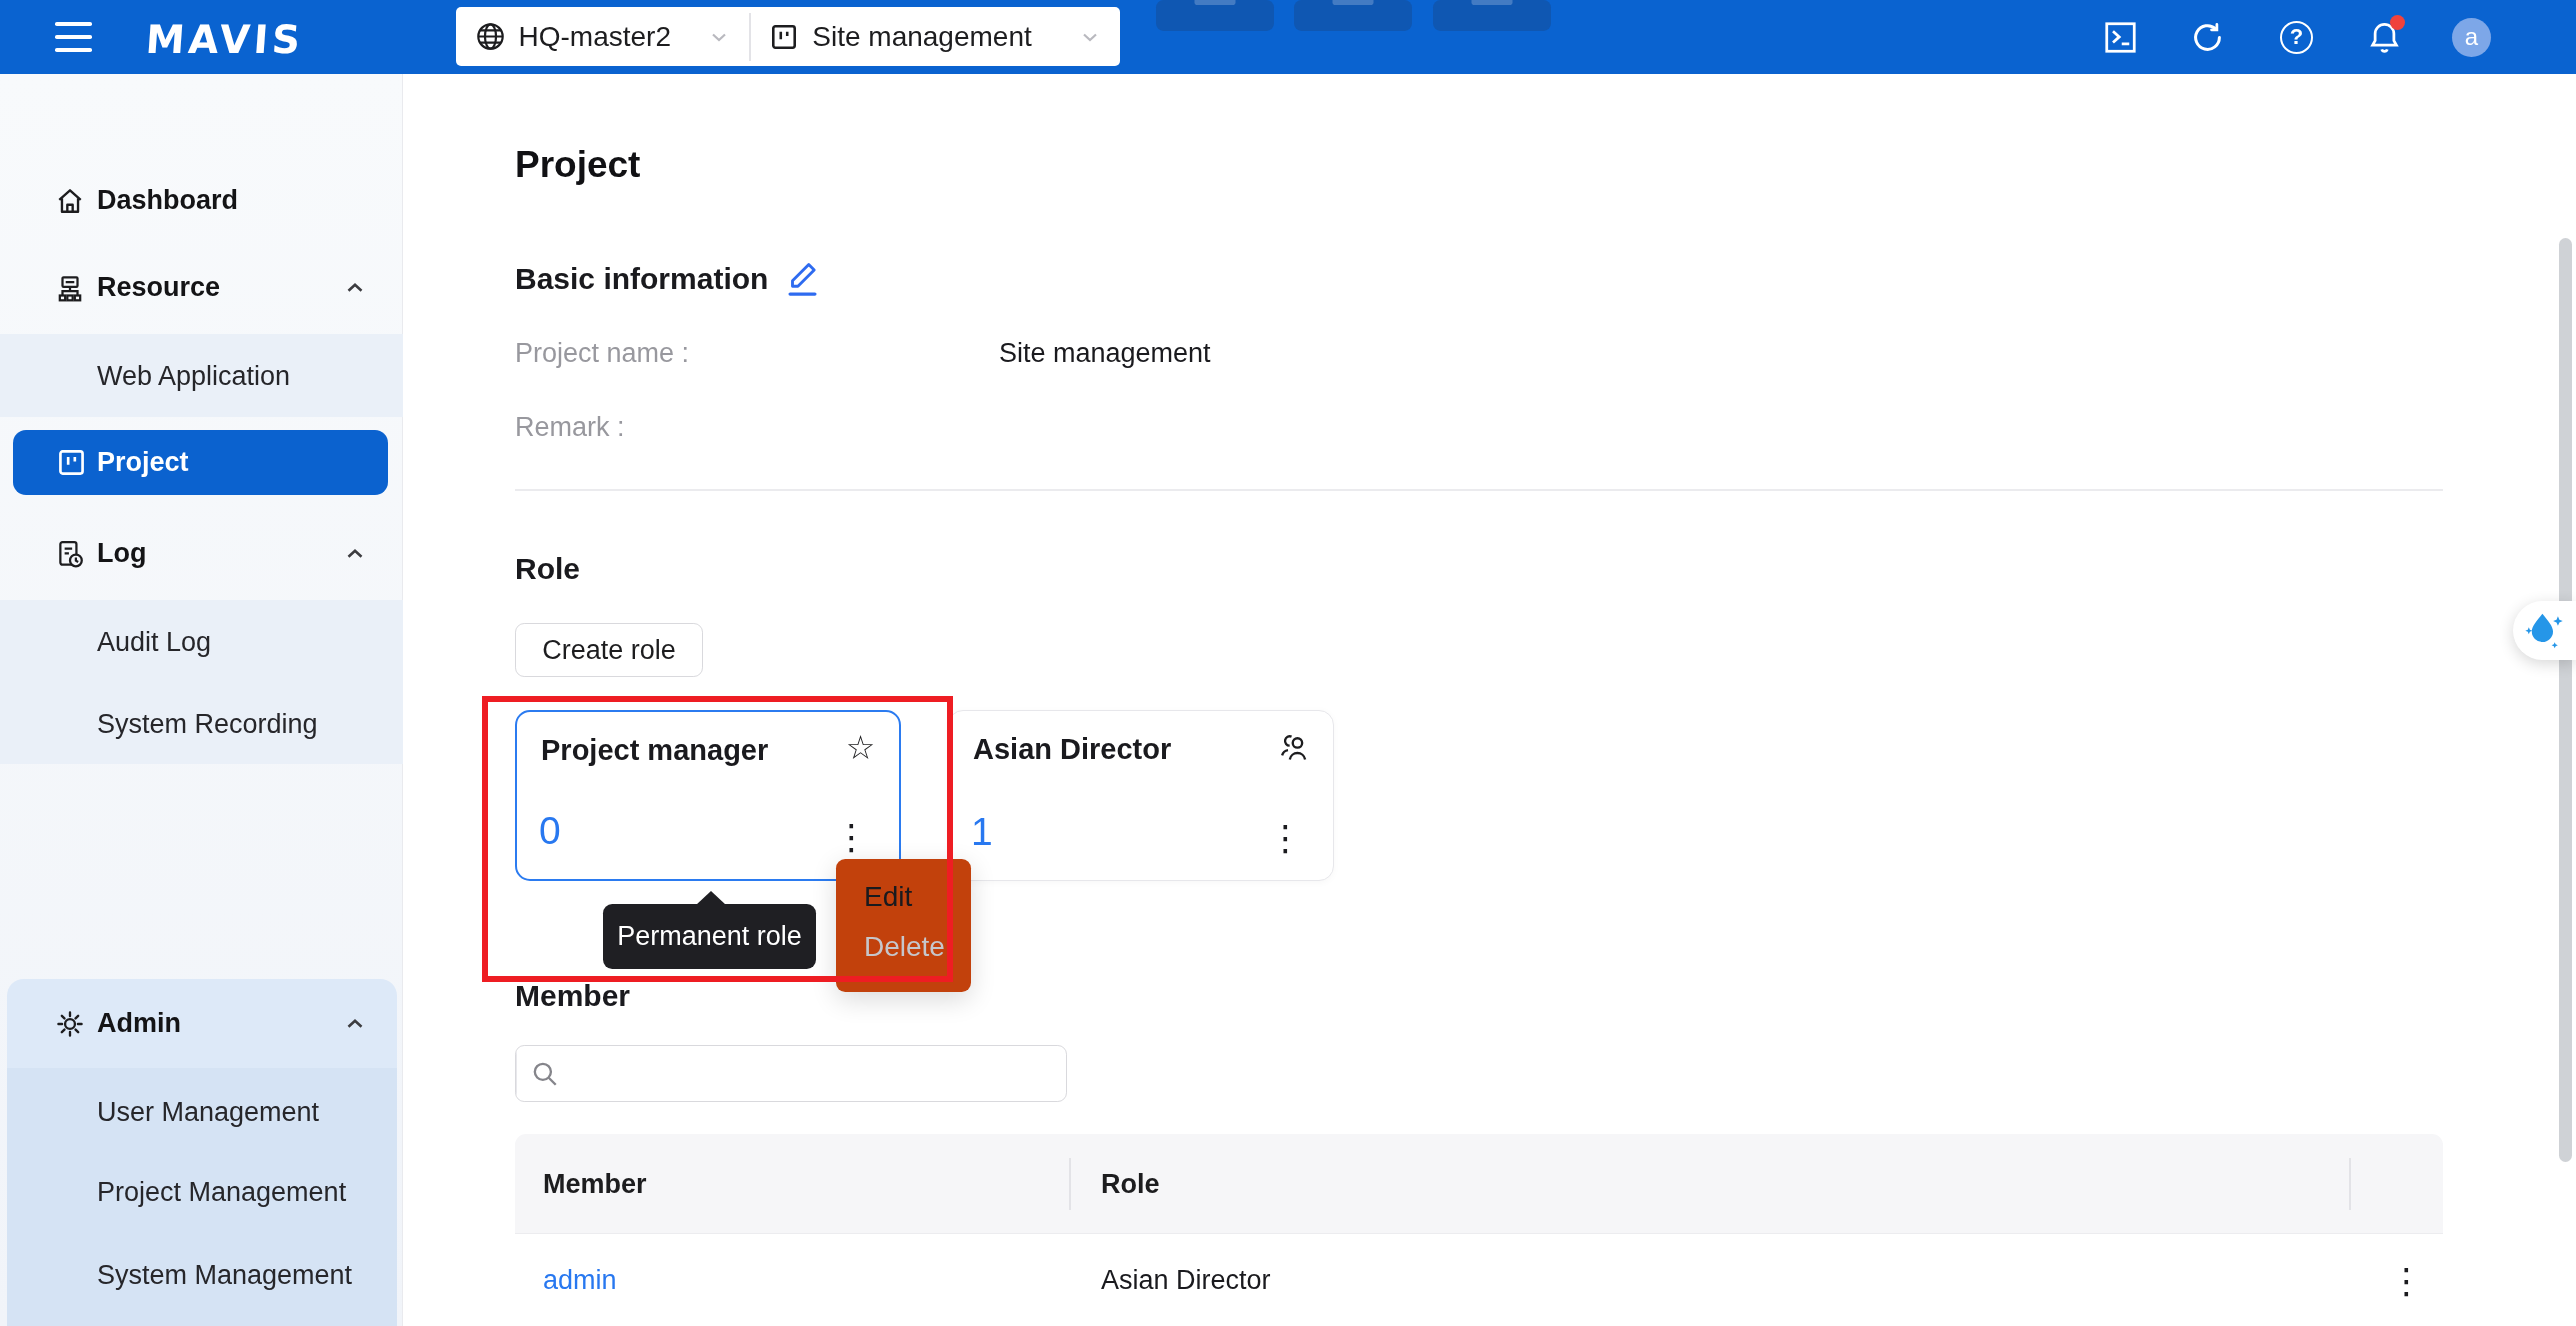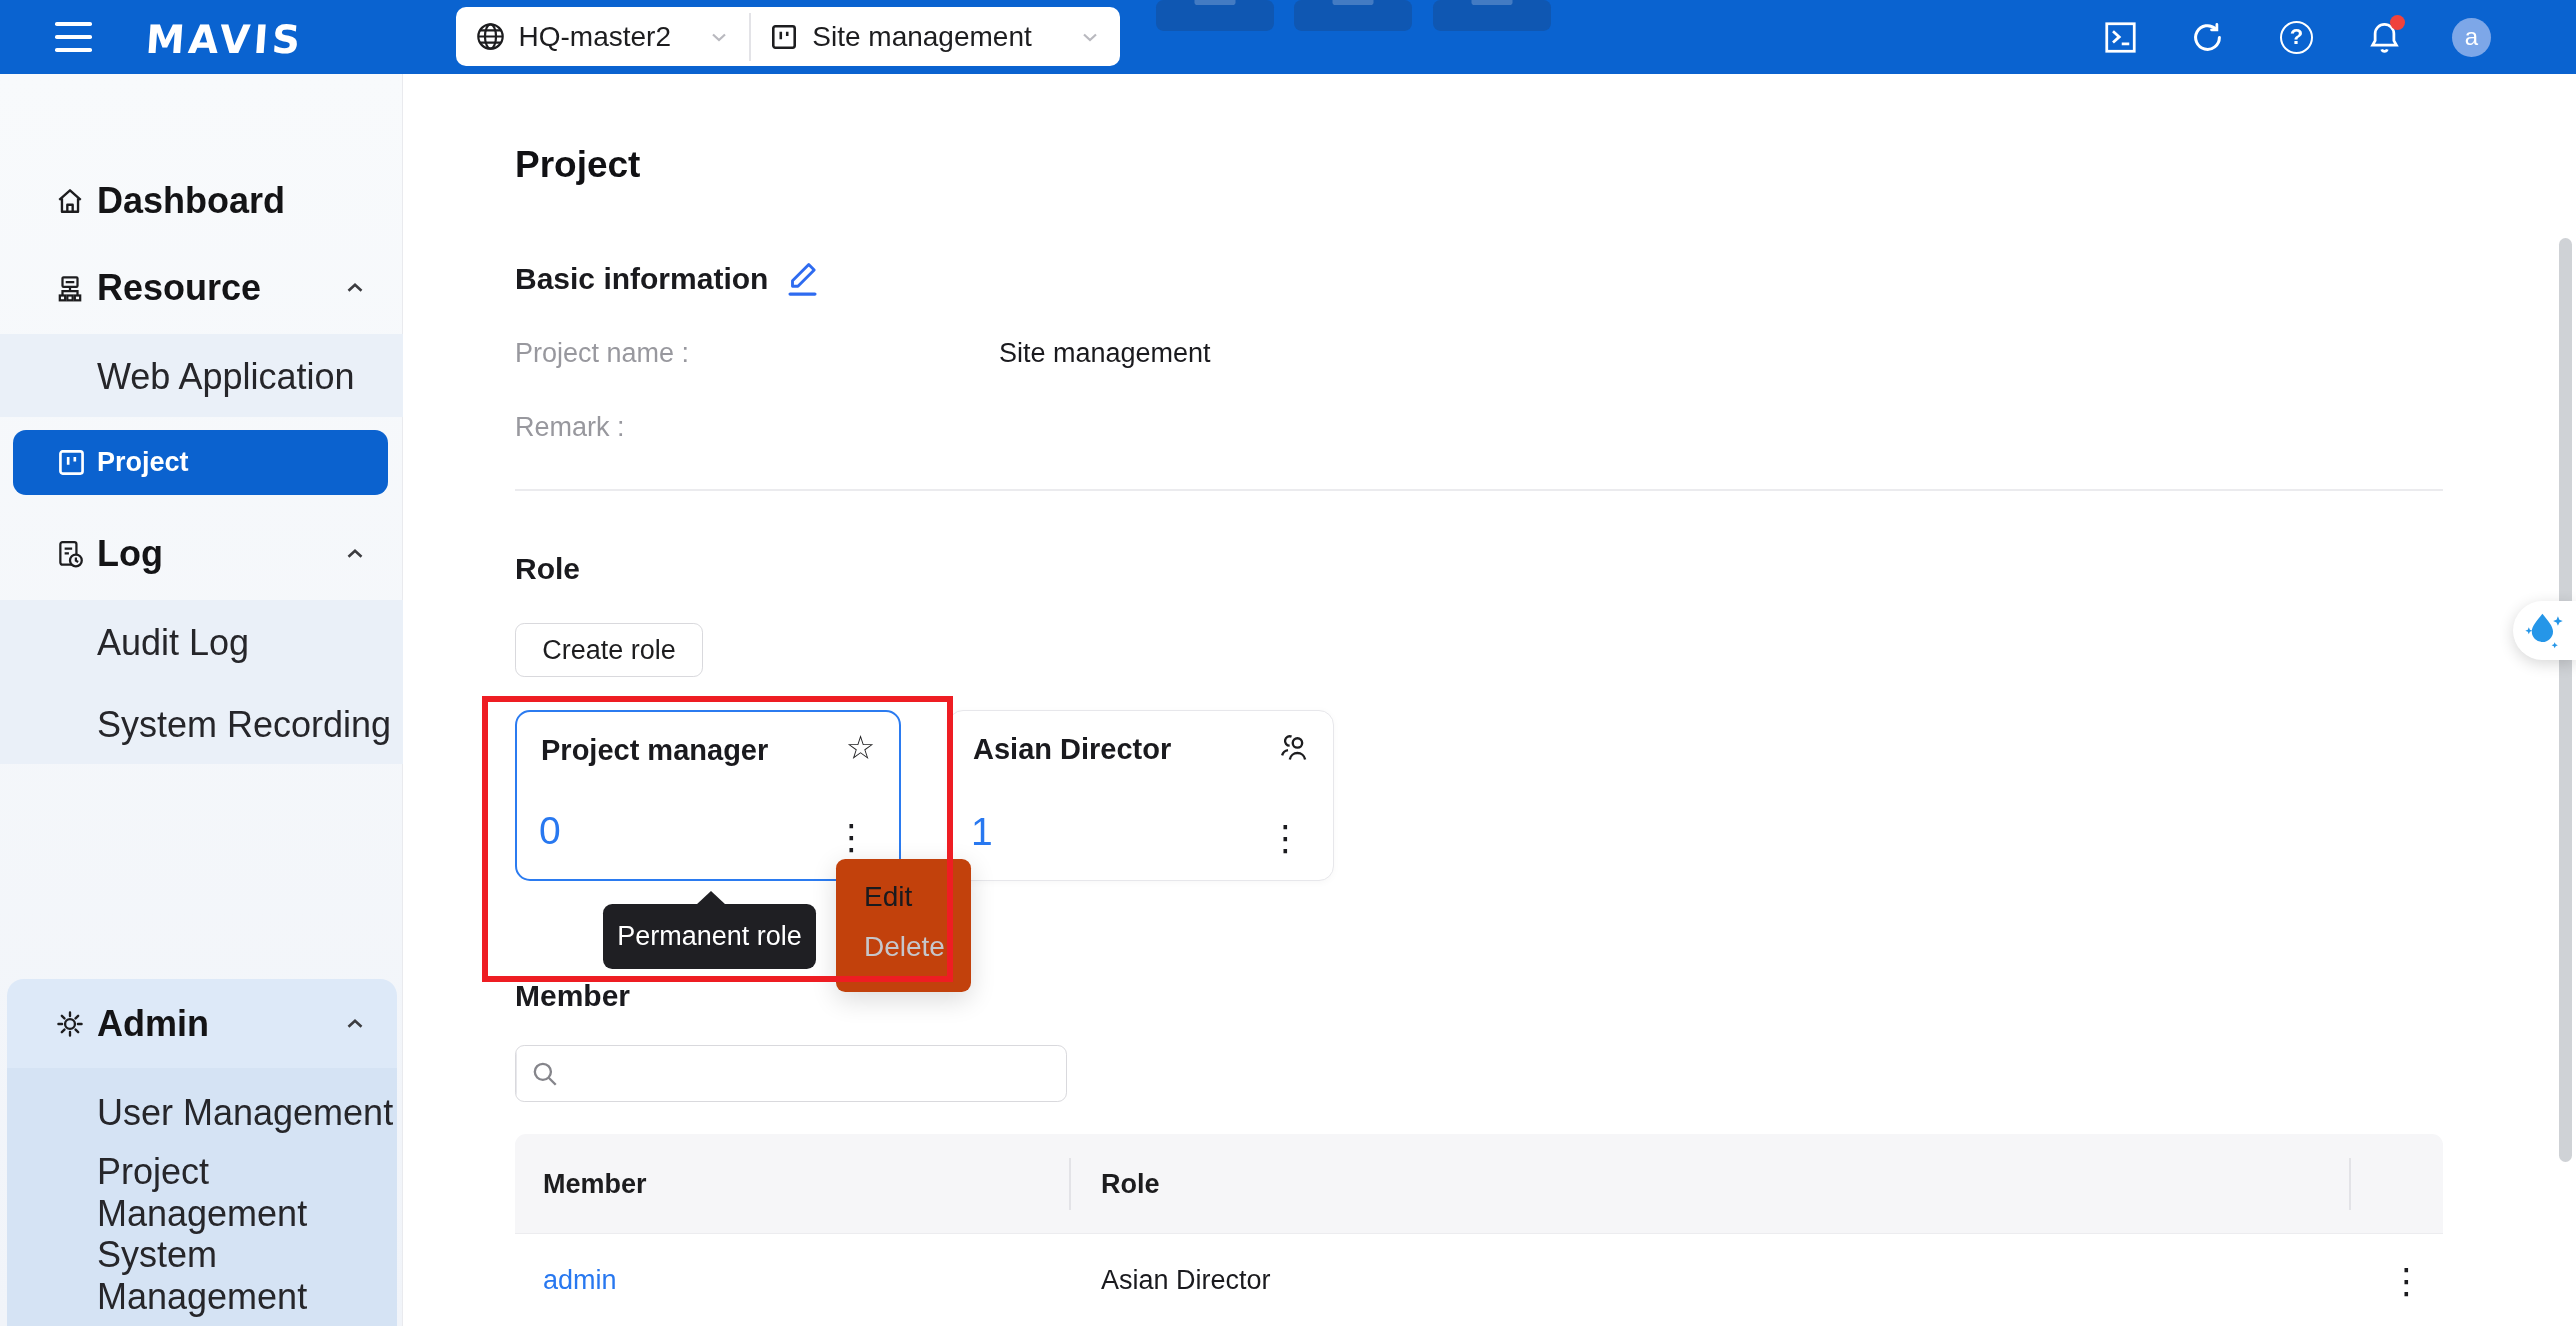--- a/index.html
+++ b/index.html
@@ -5,40 +5,40 @@
   * { box-sizing: border-box; margin: 0; padding: 0; }
   body { margin: 0; background: #ffffff; font-family: "Liberation Sans", "DejaVu Sans", sans-serif; }
   .screen { position: relative; width: 2576px; height: 1327px; overflow: hidden; background: #ffffff; }
   .abs { position: absolute; }
 
   
   .topbar { position: absolute; left: 0; top: 0; width: 2576px; height: 74px; background: #0a63d0; z-index: 10; }
   .hamburger { position: absolute; left: 55px; top: 22px; width: 37px; height: 30px; display: flex; flex-direction: column; justify-content: space-between; cursor: pointer; }
   .hamburger span { display: block; height: 3.7px; background: #ffffff; border-radius: 1.8px; }
   .brand { position: absolute; left: 146px; top: 16.6px; color: #ffffff; font-size: 39px; font-weight: 900; letter-spacing: 3.7px; transform: skewX(-4deg); font-family: "DejaVu Sans", sans-serif; }
-  .select-pill { position: absolute; left: 456px; top: 7.4px; width: 664px; height: 59px; background: #ffffff; border-radius: 10px; display: flex; align-items: stretch; overflow: hidden; }
+  .select-pill { position: absolute; left: 456px; top: 7.4px; width: 664px; height: 59px; background: #ffffff; border-radius: 5px; display: flex; align-items: stretch; overflow: hidden; }
   .select-half { display: flex; align-items: center; gap: 13px; padding: 0 18.5px; cursor: pointer; }
   .select-half.first { width: 293px; }
   .select-half.second { flex: 1; }
   .select-divider { width: 1.8px; background: #e3e3e7; margin: 5.5px 0; }
   .select-label { font-size: 28px; color: #1d1d1f; white-space: nowrap; flex: 1; }
   .chev-down { color: #b9b9bf; flex: 0 0 auto; }
   .redacted { position: absolute; top: 0; height: 30.5px; width: 118px; background: #0f57b2; border-radius: 7.4px; }
   .redacted::after { content: ""; position: absolute; top: 0; left: 50%; transform: translateX(-50%); width: 41px; height: 4.6px; background: rgba(255,255,255,0.22); border-radius: 0 0 2.8px 2.8px; }
   .topbar-icon { position: absolute; top: 18.5px; width: 37px; height: 37px; color: #ffffff; display: flex; align-items: center; justify-content: center; cursor: pointer; }
   .help-circle { width: 33px; height: 33px; border: 2.8px solid #ffffff; border-radius: 50%; display: flex; align-items: center; justify-content: center; font-size: 22px; font-weight: 700; color: #ffffff; }
   .bell-dot { position: absolute; right: -1.8px; top: -3.7px; width: 15px; height: 15px; border-radius: 50%; background: #f0423c; }
   .avatar { position: absolute; left: 2452px; top: 17.6px; width: 39px; height: 39px; border-radius: 50%; background: #7da7e8; color: #ffffff; font-size: 24px; display: flex; align-items: center; justify-content: center; cursor: pointer; }
 
   
   .sidebar { position: absolute; left: 0; top: 74px; width: 403px; height: 1253px; background: linear-gradient(180deg, #f8fafc 0%, #f1f4f9 100%); border-right: 1.8px solid #e9eaee; z-index: 5; }
   .side-subbg { position: absolute; left: 0; width: 403px; background: #eaf0f8; }
   .side-row { position: absolute; left: 0; width: 403px; height: 83px; display: flex; align-items: center; cursor: pointer; }
   .side-row .s-icon { position: absolute; left: 55px; width: 30px; height: 30px; color: #1d1d1f; display: flex; align-items: center; justify-content: center; }
-  .side-row .s-label { position: absolute; left: 97px; font-size: 36px; color: #141416; font-weight: 700; }
+  .side-row .s-label { position: absolute; left: 97px; font-size: 27px; color: #141416; font-weight: 700; }
   .side-row.sub .s-label { font-weight: 400; color: #26262a; }
   .side-row .s-chev { position: absolute; right: 35px; width: 26px; height: 26px; color: #3c3c40; }
   .side-pill { position: absolute; left: 13px; top: 356px; width: 375px; height: 65px; background: #0b62cf; border-radius: 13px; display: flex; align-items: center; cursor: pointer; }
   .side-pill .s-icon { position: absolute; left: 43px; width: 31px; height: 31px; color: #ffffff; }
   .side-pill .s-label { position: absolute; left: 84px; font-size: 27px; color: #ffffff; font-weight: 700; }
   .admin-block { position: absolute; left: 7.4px; top: 905px; width: 390px; height: 347px; background: #dde9f8; border-radius: 16.6px 16.6px 0 0; }
   .admin-subbg { position: absolute; left: 7.4px; top: 994px; width: 390px; height: 259px; background: #d5e3f4; }
 
   
   .content { position: absolute; left: 403px; top: 74px; width: 2173px; height: 1253px; background: #ffffff; }

